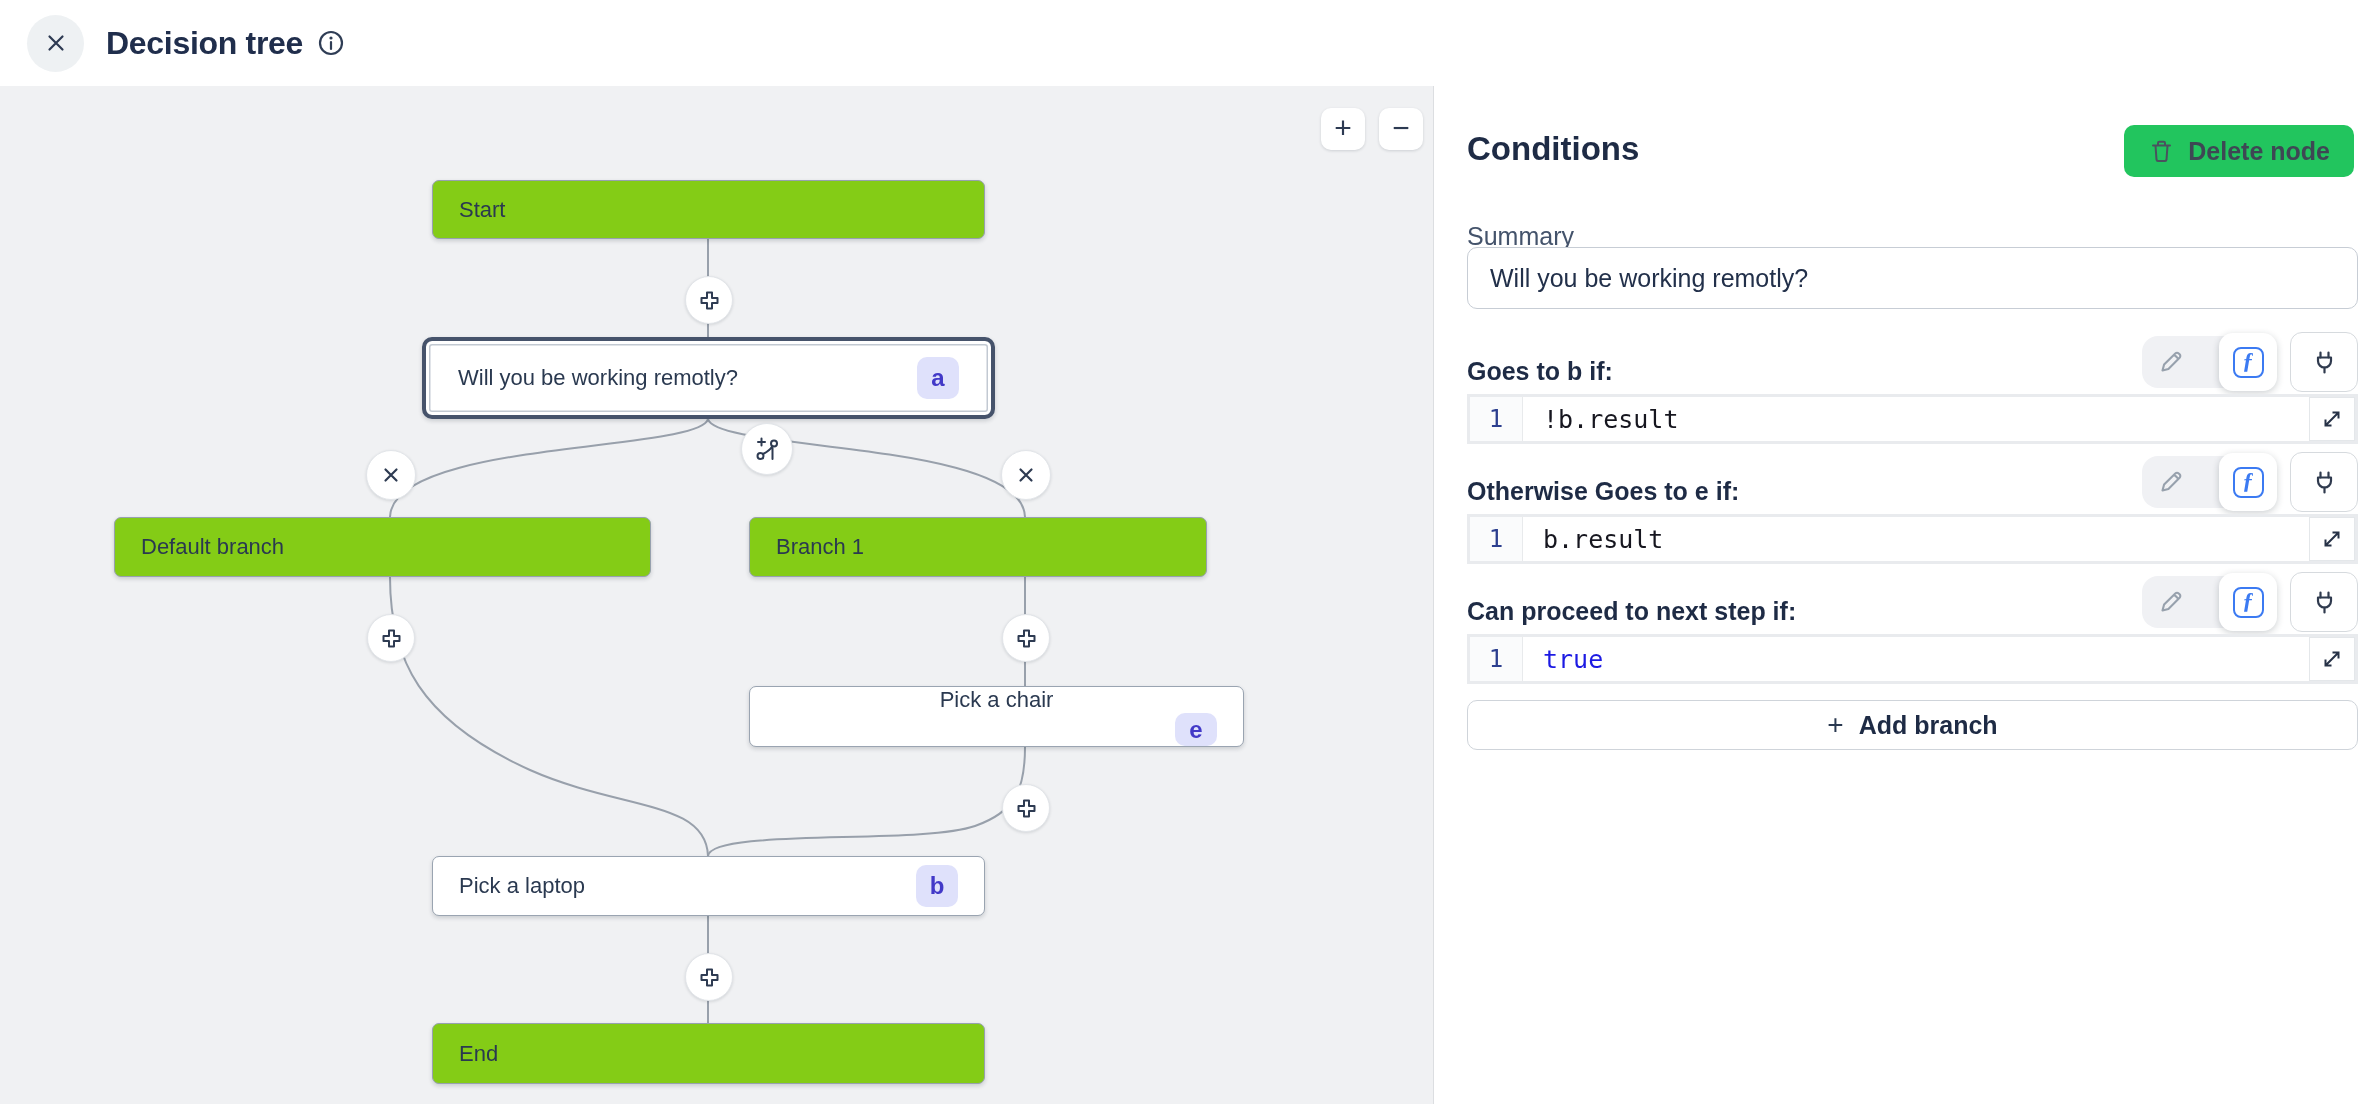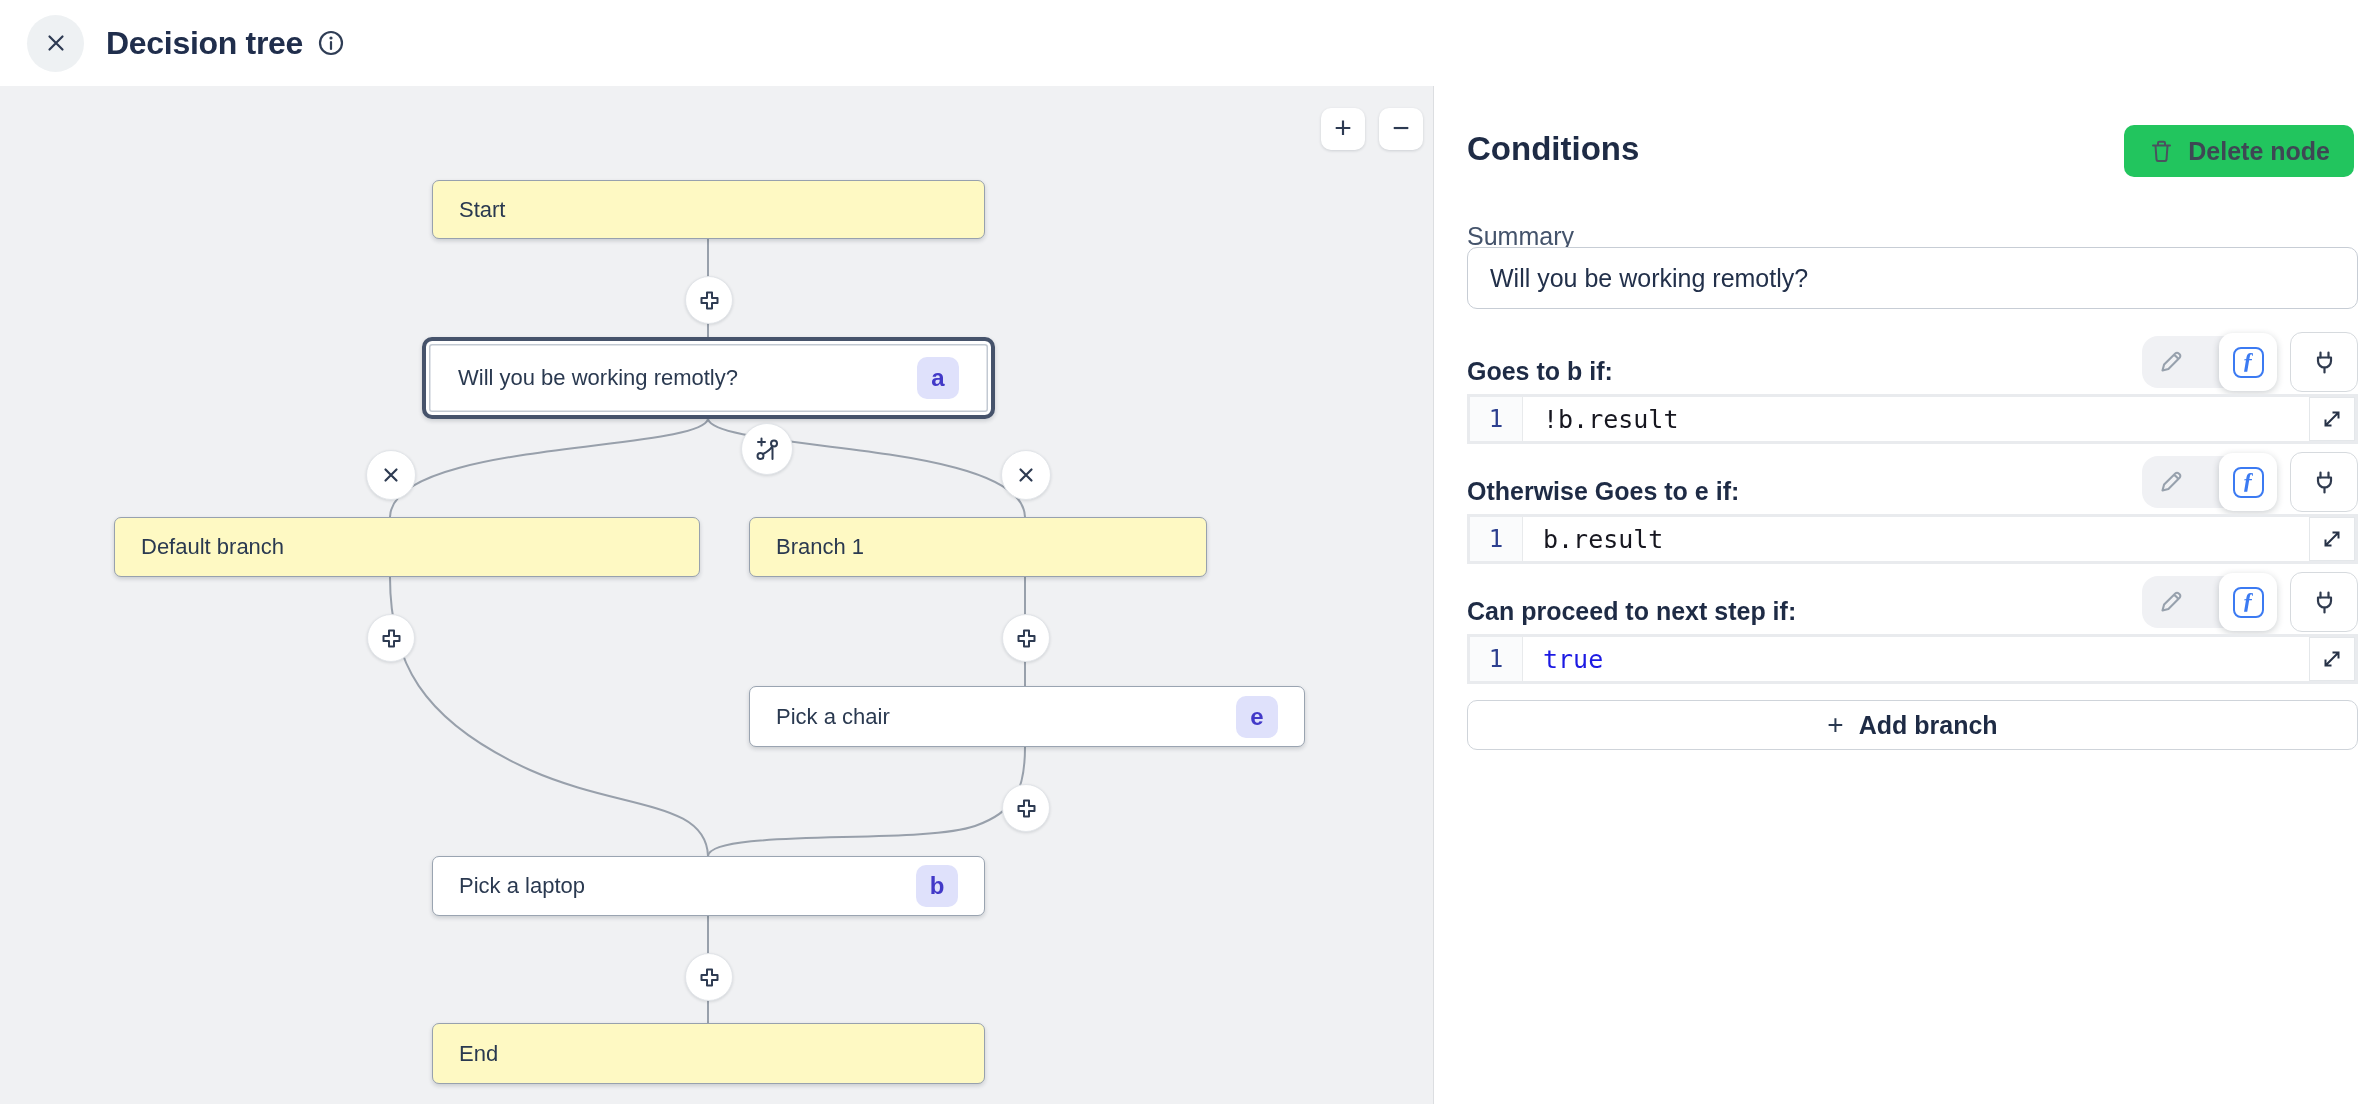--- a/index.html
+++ b/index.html
@@ -13,21 +13,21 @@
              display:flex;align-items:center;justify-content:center;cursor:pointer;}
   .app-title{font-size:32px;font-weight:700;color:#202e4c;margin-left:22px;letter-spacing:-0.3px;}
   .info-ic{margin-left:14px;display:flex;align-items:center;}
 
   
   .canvas{position:absolute;left:0;top:86px;width:1433px;height:1018px;background:#f0f1f3;}
   .edges{position:absolute;left:0;top:0;}
   .node{position:absolute;box-sizing:border-box;border-radius:7px;display:flex;align-items:center;
         padding:0 26px;font-size:22px;color:#2a3950;cursor:pointer;
         box-shadow:0 2px 4px rgba(27,39,51,.18);}
-  .node-gray{background:#fef9c3;border:1.5px solid #97a1ae;}
+  .node-gray{background:#84cc16;border:1.5px solid #97a1ae;}
   .node-white{background:#ffffff;border:1.5px solid #9aa4b1;}
   .node-selected{background:#ffffff;border:4px solid #46536b;border-radius:10px;padding:0 32px;
         box-shadow:inset 0 0 0 3px #fff, inset 0 0 0 4.5px #c2c9d2, 0 2px 4px rgba(27,39,51,.18);}
   .badge{margin-left:auto;min-width:42px;height:42px;border-radius:10px;background:#dfe1fb;
          color:#4239c8;font-weight:700;font-size:24px;display:flex;align-items:center;
          justify-content:center;}
   .pin{position:absolute;background:#fff;border:1px solid #e2e5e9;border-radius:50%;
        display:flex;align-items:center;justify-content:center;cursor:pointer;
        box-shadow:0 1px 3px rgba(27,39,51,.14);}
   .pin-plus{width:46px;height:46px;}
@@ -126,29 +126,29 @@
 
     <div class="node node-gray" style="left:432px;top:94px;width:553px;height:59px;">
       <span>Start</span>
     </div>
 
     <div class="node node-selected" style="left:422px;top:251px;width:573px;height:82px;">
       <span>Will you be working remotly?</span>
       <span class="badge">a</span>
     </div>
 
-    <div class="node node-gray" style="left:114px;top:431px;width:586px;height:60px;">
+    <div class="node node-gray" style="left:114px;top:431px;width:537px;height:60px;">
       <span>Default branch</span>
     </div>
 
     <div class="node node-gray" style="left:749px;top:431px;width:458px;height:60px;">
       <span>Branch 1</span>
     </div>
 
-    <div class="node node-white" style="left:749px;top:600px;width:556px;height:61px;">
+    <div class="node node-white" style="left:749px;top:600px;width:495px;height:61px;flex-direction:column;">
       <span>Pick a chair</span>
       <span class="badge">e</span>
     </div>
 
     <div class="node node-white" style="left:432px;top:770px;width:553px;height:60px;">
       <span>Pick a laptop</span>
       <span class="badge">b</span>
     </div>
 
     <div class="node node-gray" style="left:432px;top:937px;width:553px;height:61px;">

